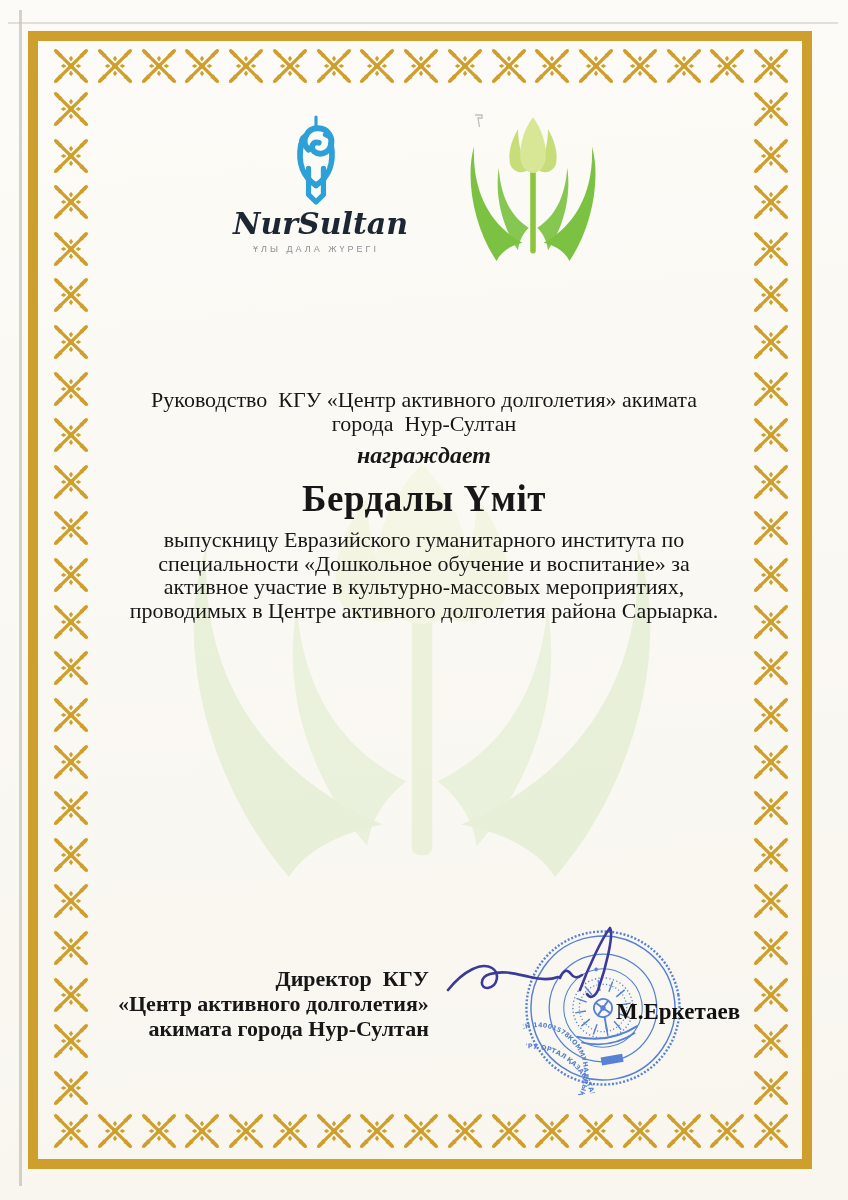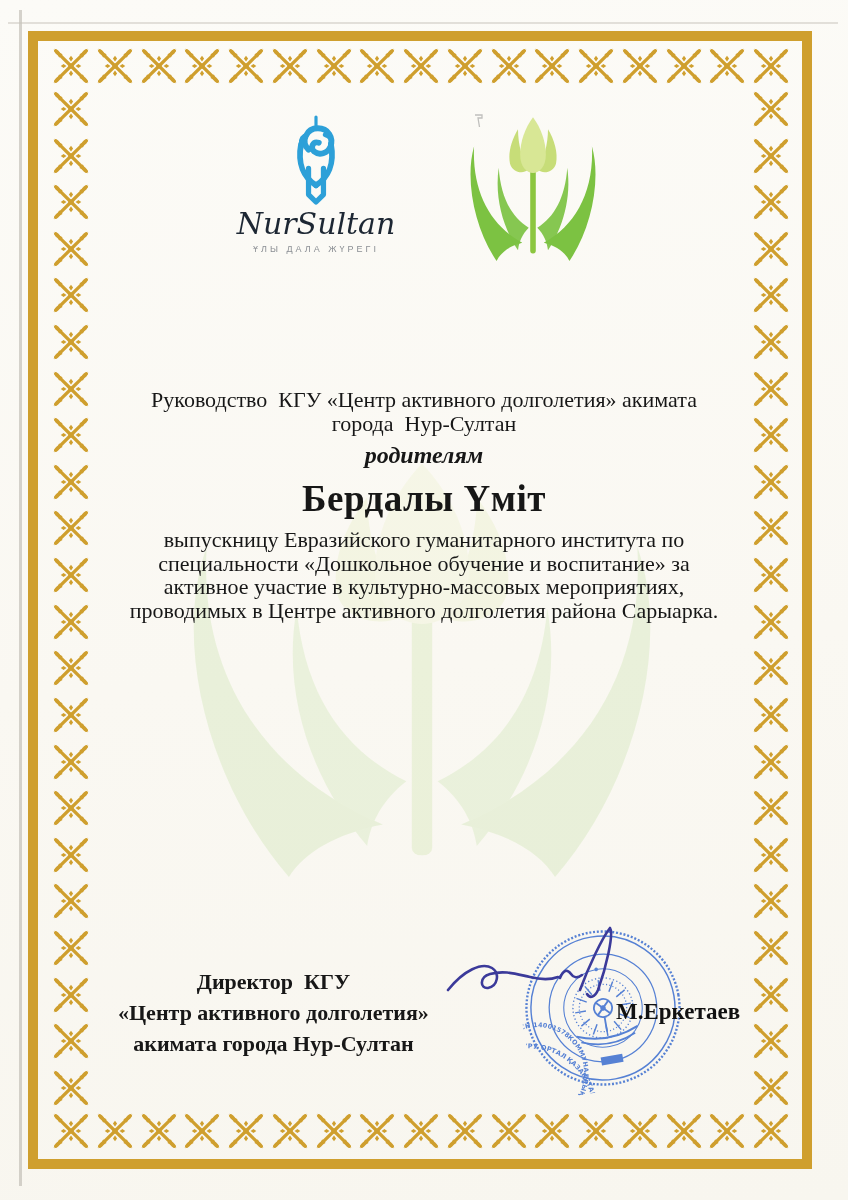--- a/index.html
+++ b/index.html
@@ -17,36 +17,36 @@
   .strip-top{left:52px;right:58px;top:47px;height:38px;}
   .strip-bottom{left:52px;right:58px;bottom:50px;height:38px;}
   .strip-left{left:52px;top:90px;bottom:93px;width:38px;flex-direction:column;}
   .strip-right{right:58px;top:90px;bottom:93px;width:38px;flex-direction:column;}
   .orn{width:38px;height:38px;flex:0 0 auto;display:block;color:var(--border-gold,#cf9f2e);}
   
   .watermark{position:absolute;left:148px;top:448px;width:548px;height:432px;opacity:.13;pointer-events:none;}
   
   .ns-logo{position:absolute;left:233px;top:114px;width:166px;text-align:center;}
   .ns-mark{width:56px;height:92px;margin:0 auto;display:block;color:var(--logo-blue,#2da0d8);}
-  .ns-word{font-family:"DejaVu Serif",serif;font-style:italic;font-weight:normal;font-size:30px;line-height:32px;color:#1d2733;margin-top:2px;}
+  .ns-word{font-family:"DejaVu Serif",serif;font-style:italic;font-weight:bold;font-size:30px;line-height:32px;color:#1d2733;margin-top:2px;}
   .ns-tag{font-family:Liberation Sans, sans-serif;font-size:9px;letter-spacing:3px;color:#8b8f94;margin-top:4px;white-space:nowrap;}
   .tulip-logo{position:absolute;left:458px;top:112px;width:150px;height:150px;}
   .pencil-mark{position:absolute;left:472px;top:112px;width:14px;height:18px;opacity:.55;color:#8f8f8f;}
   
   .title{position:absolute;top:289px;left:0;right:0;text-align:center;
     font-size:55px;line-height:60px;letter-spacing:1px;color:var(--title-red,#d6392b);white-space:pre-line;}
   
   .content{position:absolute;top:388px;left:84px;right:84px;text-align:center;font-size:22px;line-height:23.6px;}
   .issuer{white-space:pre-wrap;}
   .award-word{font-style:italic;font-weight:bold;font-size:24px;line-height:26px;margin-top:7px;}
   .recipient{font-weight:bold;font-size:37px;line-height:40px;margin-top:11px;letter-spacing:.5px;}
   .para{white-space:pre-wrap;margin-top:26px;}
   .para.first{margin-top:9px;}
   
-  .director{position:absolute;left:118px;top:966px;font-weight:bold;font-size:22px;line-height:31px;white-space:pre-wrap;text-align:center;}
+  .director{position:absolute;left:118px;top:966px;font-weight:bold;font-size:22px;line-height:25px;white-space:pre-wrap;text-align:right;}
   .stamp{position:absolute;left:521px;top:926px;width:164px;height:164px;color:var(--stamp-blue,#4a79d2);transform:rotate(-10deg);opacity:.93;}
   .stamp text{font-family:"DejaVu Sans",sans-serif;font-weight:bold;fill:currentColor;letter-spacing:.2px;}
   .signature{position:absolute;left:442px;top:924px;width:205px;height:95px;color:var(--ink-blue,#3b3a9a);}
   .signer{position:absolute;left:616px;top:999px;font-weight:bold;font-size:23px;color:#111;}
 </style>
 </head>
 <body>
 
 <svg width="0" height="0" style="position:absolute" aria-hidden="true">
   <defs>
@@ -355,21 +355,21 @@
   </svg>
 
   <svg class="tulip-logo" viewBox="0 0 140 140">
     <use href="#tulip-sym"></use>
   </svg>
 
 
   <div class="content">
     <div class="issuer">Руководство  КГУ «Центр активного долголетия» акимата
 города  Нур-Султан</div>
-    <div class="award-word">родителям</div>
+    <div class="award-word">награждает</div>
     <div class="recipient">Бердалы Үміт</div>
     <div class="para first">выпускницу Евразийского гуманитарного института по
 специальности «Дошкольное обучение и воспитание» за
 активное участие в культурно-массовых мероприятиях,
 проводимых в Центре активного долголетия района Сарыарка.</div>
   </div>
 
   <div class="director">Директор  КГУ
 «Центр активного долголетия»
 акимата города Нур-Султан</div>

